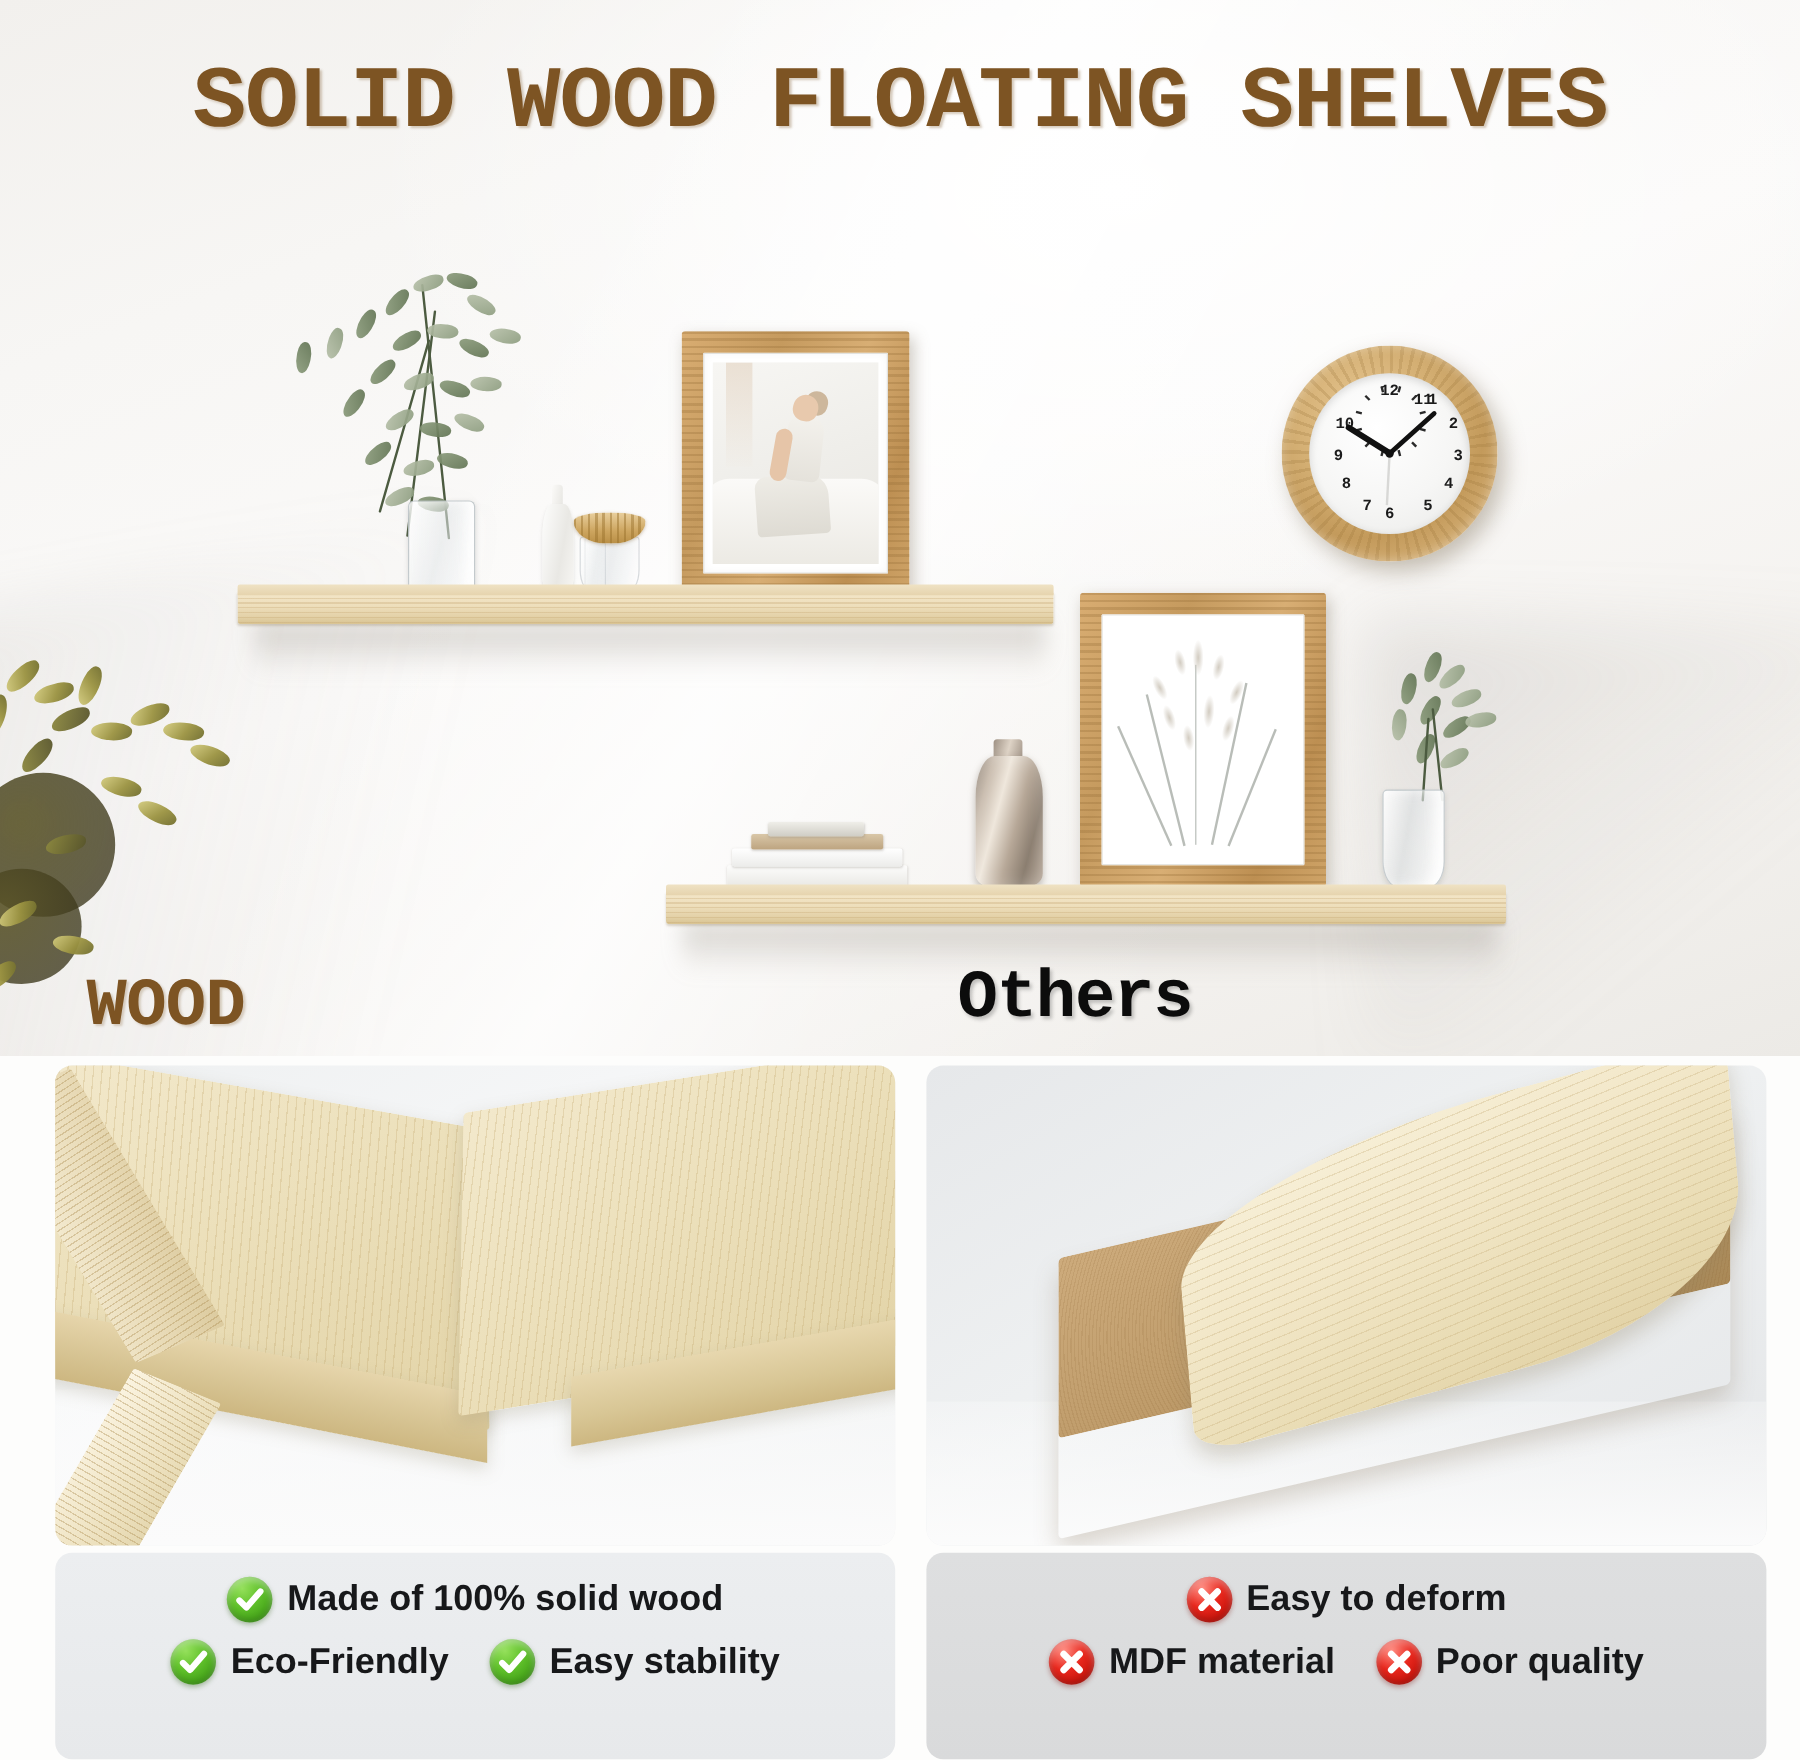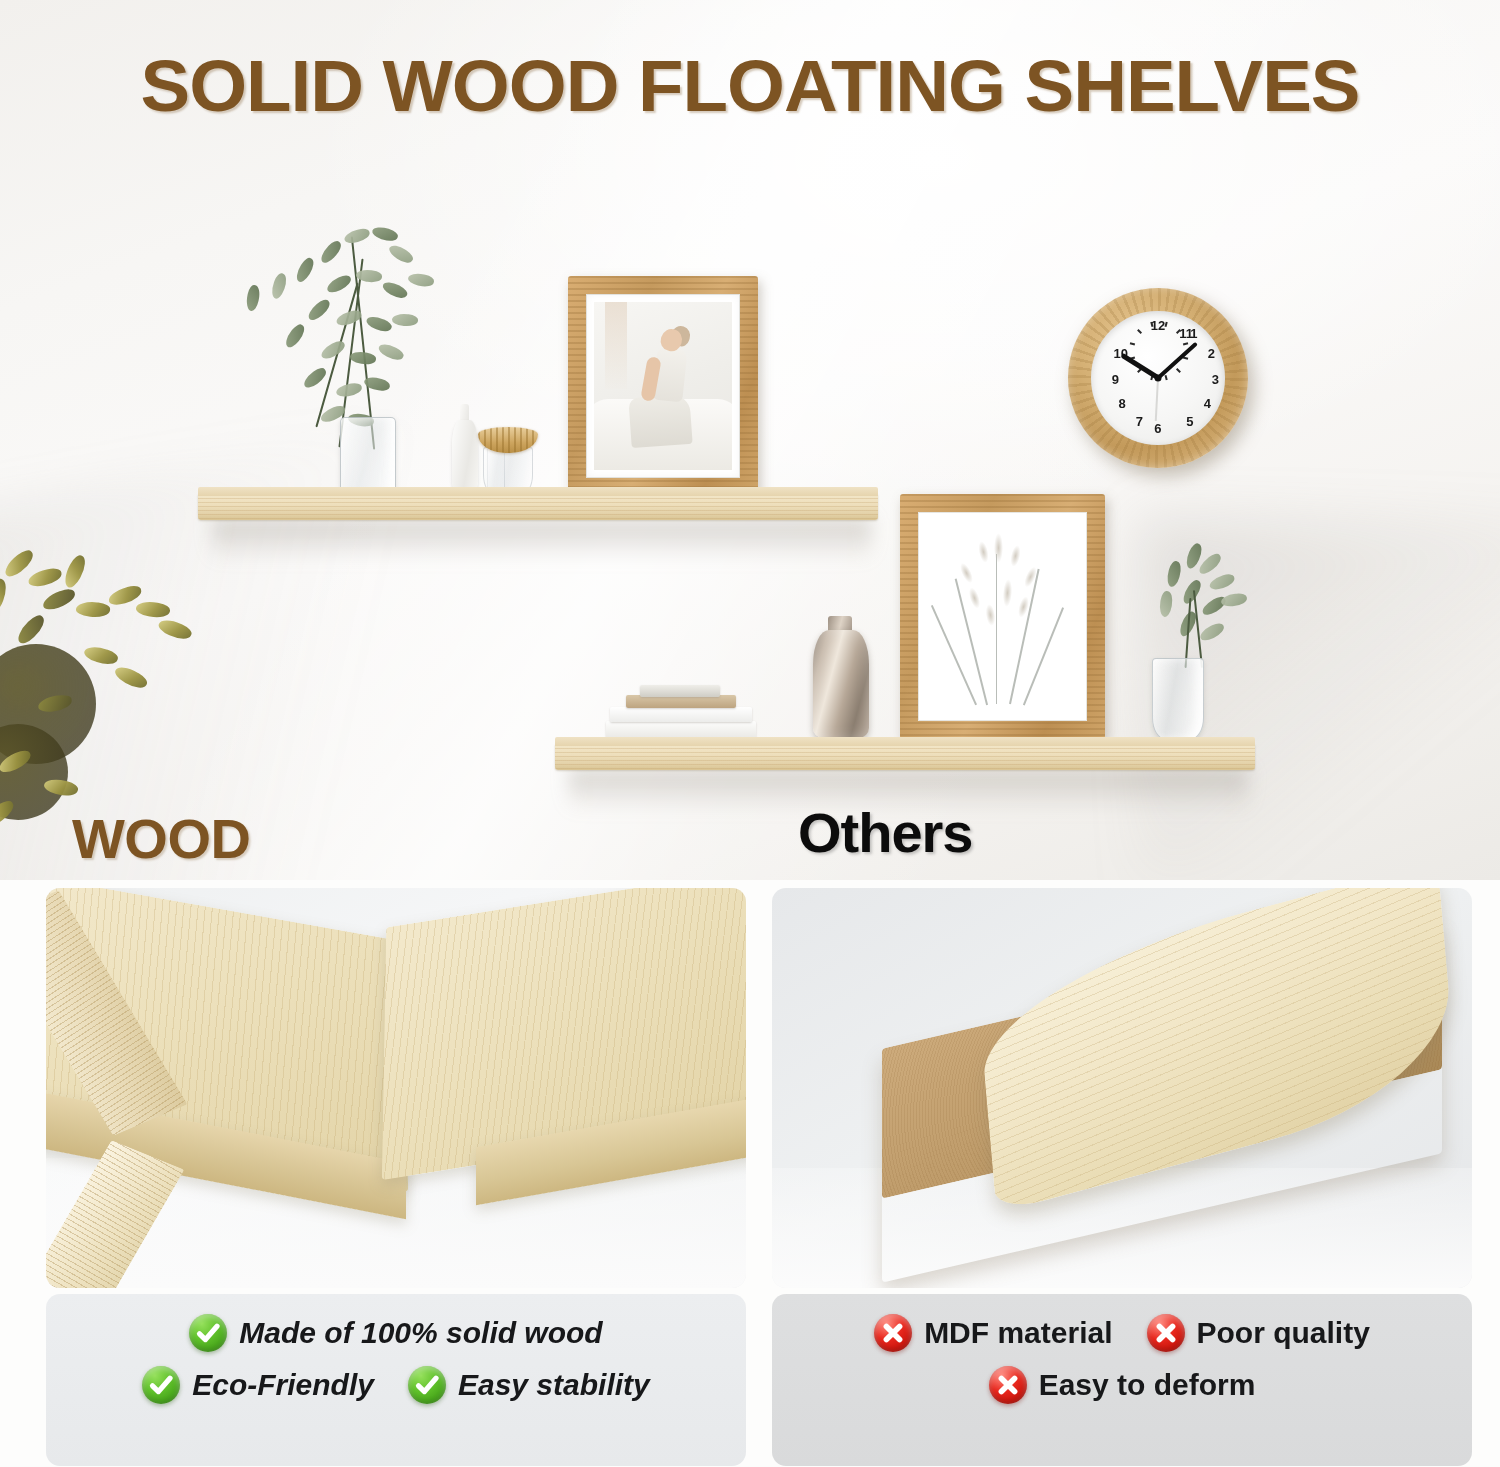--- a/index.html
+++ b/index.html
@@ -12,20 +12,21 @@
   }
   #page { position: relative; width: 1500px; height: 1467px; background: #fdfdfc; }
 
   
   #hero {
     position: absolute; left: 0; top: 0; width: 1500px; height: 880px;
     background:
       radial-gradient(ellipse 900px 500px at 62% 18%, #ffffff 0%, rgba(255,255,255,0) 70%),
       linear-gradient(160deg, #f2f0ed 0%, #f7f6f4 22%, #fbfaf9 48%, #f4f2ef 78%, #eceae6 100%);
     overflow: hidden;
+    font-family: Liberation Mono, monospace;
   }
   
   .wall-light {
     position: absolute; inset: 0;
     background:
       linear-gradient(118deg, rgba(255,255,255,0) 30%, rgba(255,255,255,.75) 46%,
                       rgba(255,255,255,.25) 58%, rgba(255,255,255,0) 72%);
     pointer-events: none;
   }
   .wall-shadow-diag {
@@ -384,21 +385,21 @@
   #mdf-floor {
     position:absolute; left:0; bottom:0; width:100%; height:120px;
     background: linear-gradient(to bottom, rgba(255,255,255,.25), rgba(252,252,252,.95));
   }
 
   
   .caption-panel {
     position: relative; width: 100%; margin-top: 6px;
     border-radius: 14px; padding: 20px 16px 22px;
   }
-  #caption-left  { background: linear-gradient(to bottom,#eceef0,#e7e9eb); height: 172px; font-style: italic; }
+  #caption-left  { background: linear-gradient(to bottom,#eceef0,#e7e9eb); height: 172px; }
   #caption-right { background: linear-gradient(to bottom,#dedfe0,#d9dadb); height: 172px; }
 
   .feat-row { display: flex; align-items: center; justify-content: center; gap: 34px; }
   .feat-row + .feat-row { margin-top: 14px; }
   .feat {
     display: flex; align-items: center; gap: 12px;
     font-size: 30px; font-weight: 700; color: #17181a; white-space: nowrap;
   }
   .badge { width: 38px; height: 38px; border-radius: 50%; flex: 0 0 38px; position: relative; }
   .badge.ok {
@@ -648,37 +649,37 @@
     </div>
 
     <div class="caption-panel" id="caption-right">
       <div class="feat-row">
         <div class="feat">
           <span class="badge no">
             <svg viewBox="0 0 38 38">
               <path d="M12.4 12.4 L25.6 25.6 M25.6 12.4 L12.4 25.6" stroke="#ffffff" stroke-width="5.6" stroke-linecap="round"></path>
             </svg>
           </span>
-          <span>MDF material</span>
-        </div>
-        <div class="feat">
-          <span class="badge no">
-            <svg viewBox="0 0 38 38">
-              <path d="M12.4 12.4 L25.6 25.6 M25.6 12.4 L12.4 25.6" stroke="#ffffff" stroke-width="5.6" stroke-linecap="round"></path>
-            </svg>
-          </span>
-          <span>Poor quality</span>
+          <span>Easy to deform</span>
         </div>
       </div>
       <div class="feat-row">
         <div class="feat">
           <span class="badge no">
             <svg viewBox="0 0 38 38">
               <path d="M12.4 12.4 L25.6 25.6 M25.6 12.4 L12.4 25.6" stroke="#ffffff" stroke-width="5.6" stroke-linecap="round"></path>
             </svg>
           </span>
-          <span>Easy to deform</span>
+          <span>MDF material</span>
+        </div>
+        <div class="feat">
+          <span class="badge no">
+            <svg viewBox="0 0 38 38">
+              <path d="M12.4 12.4 L25.6 25.6 M25.6 12.4 L12.4 25.6" stroke="#ffffff" stroke-width="5.6" stroke-linecap="round"></path>
+            </svg>
+          </span>
+          <span>Poor quality</span>
         </div>
       </div>
     </div>
   </div>
 
 </div>
 
 </body></html>

